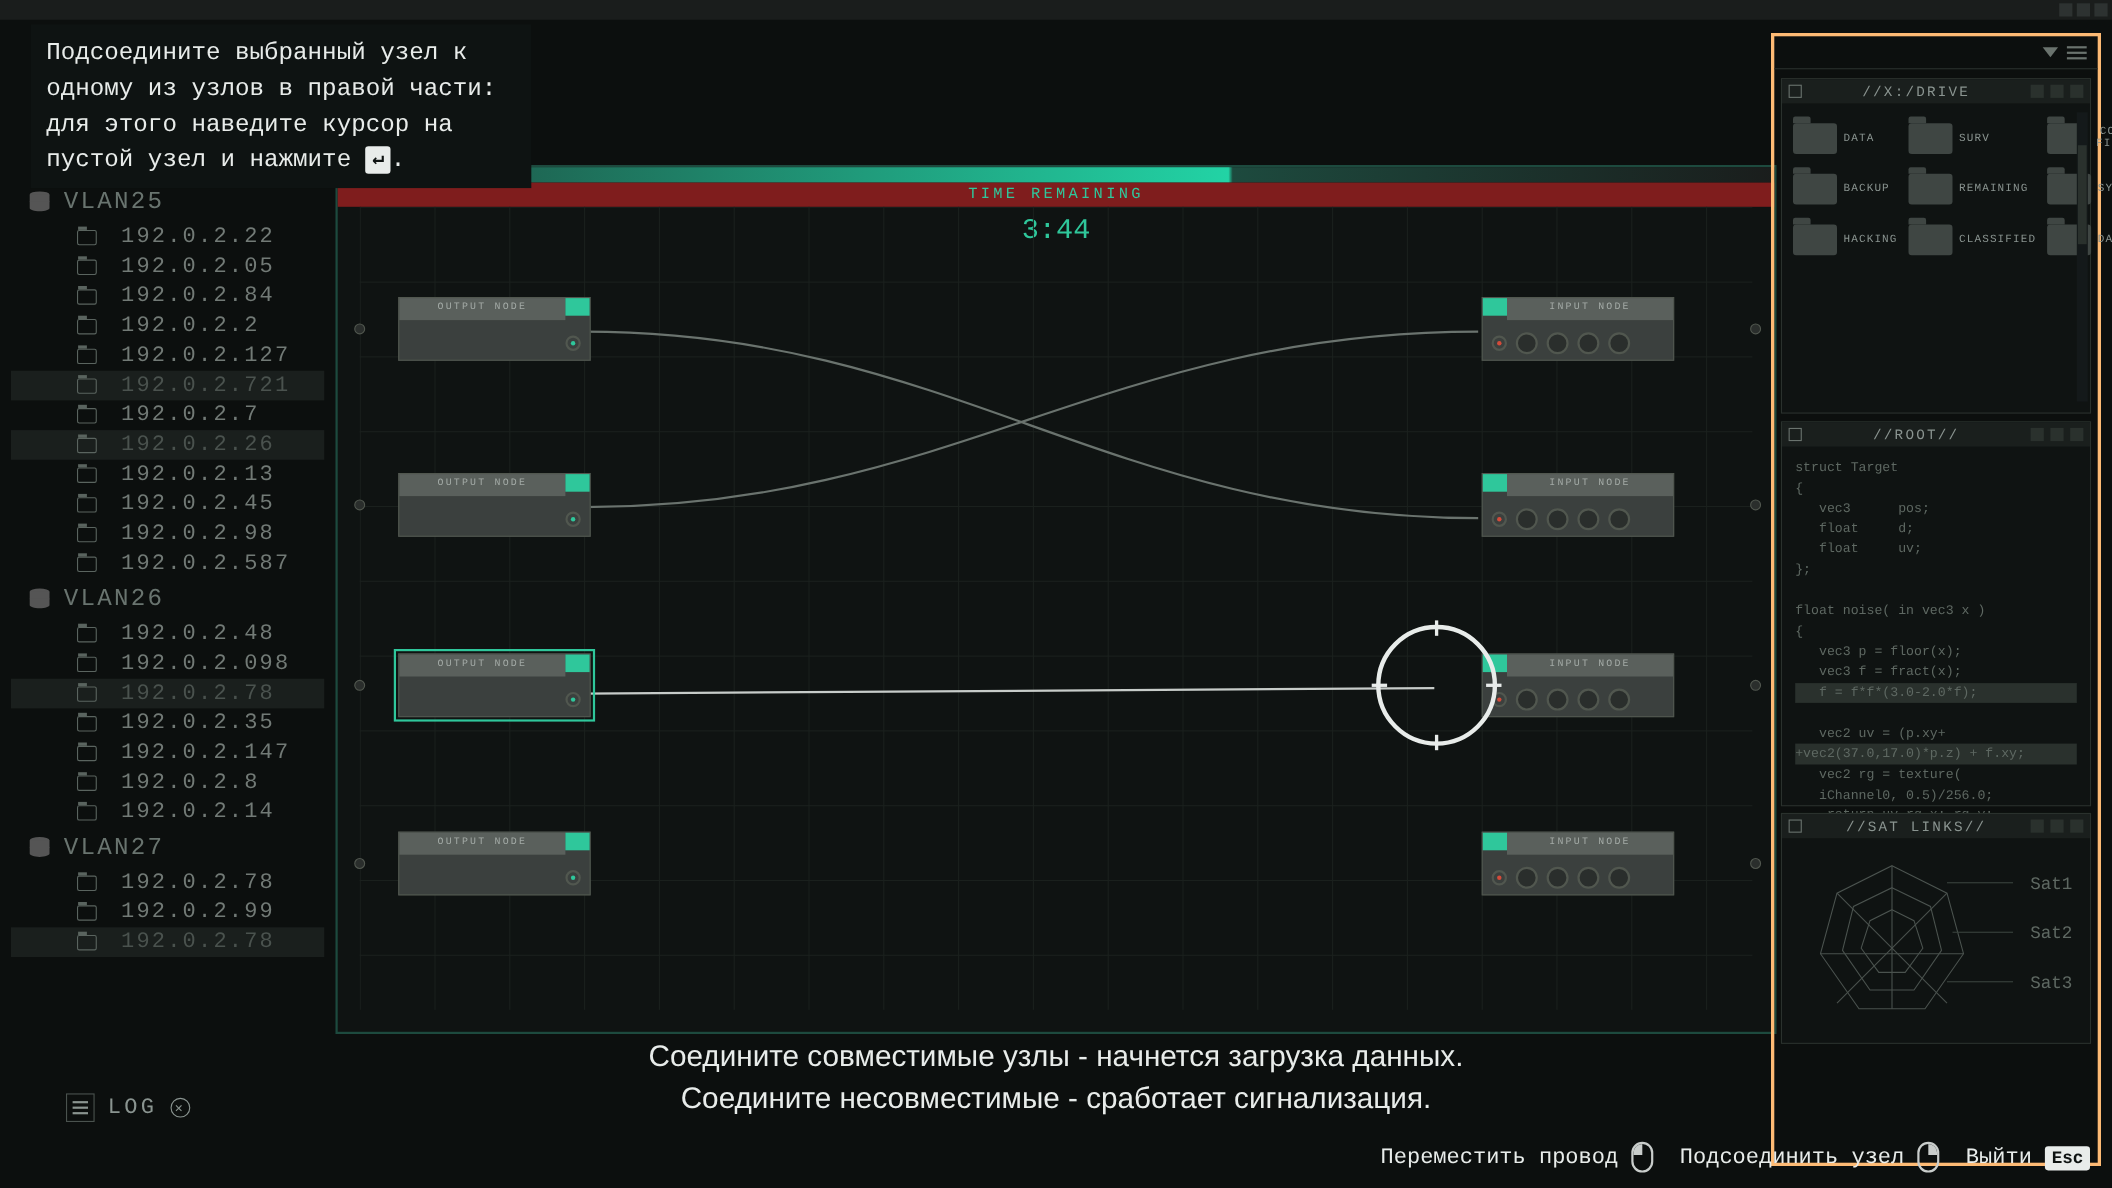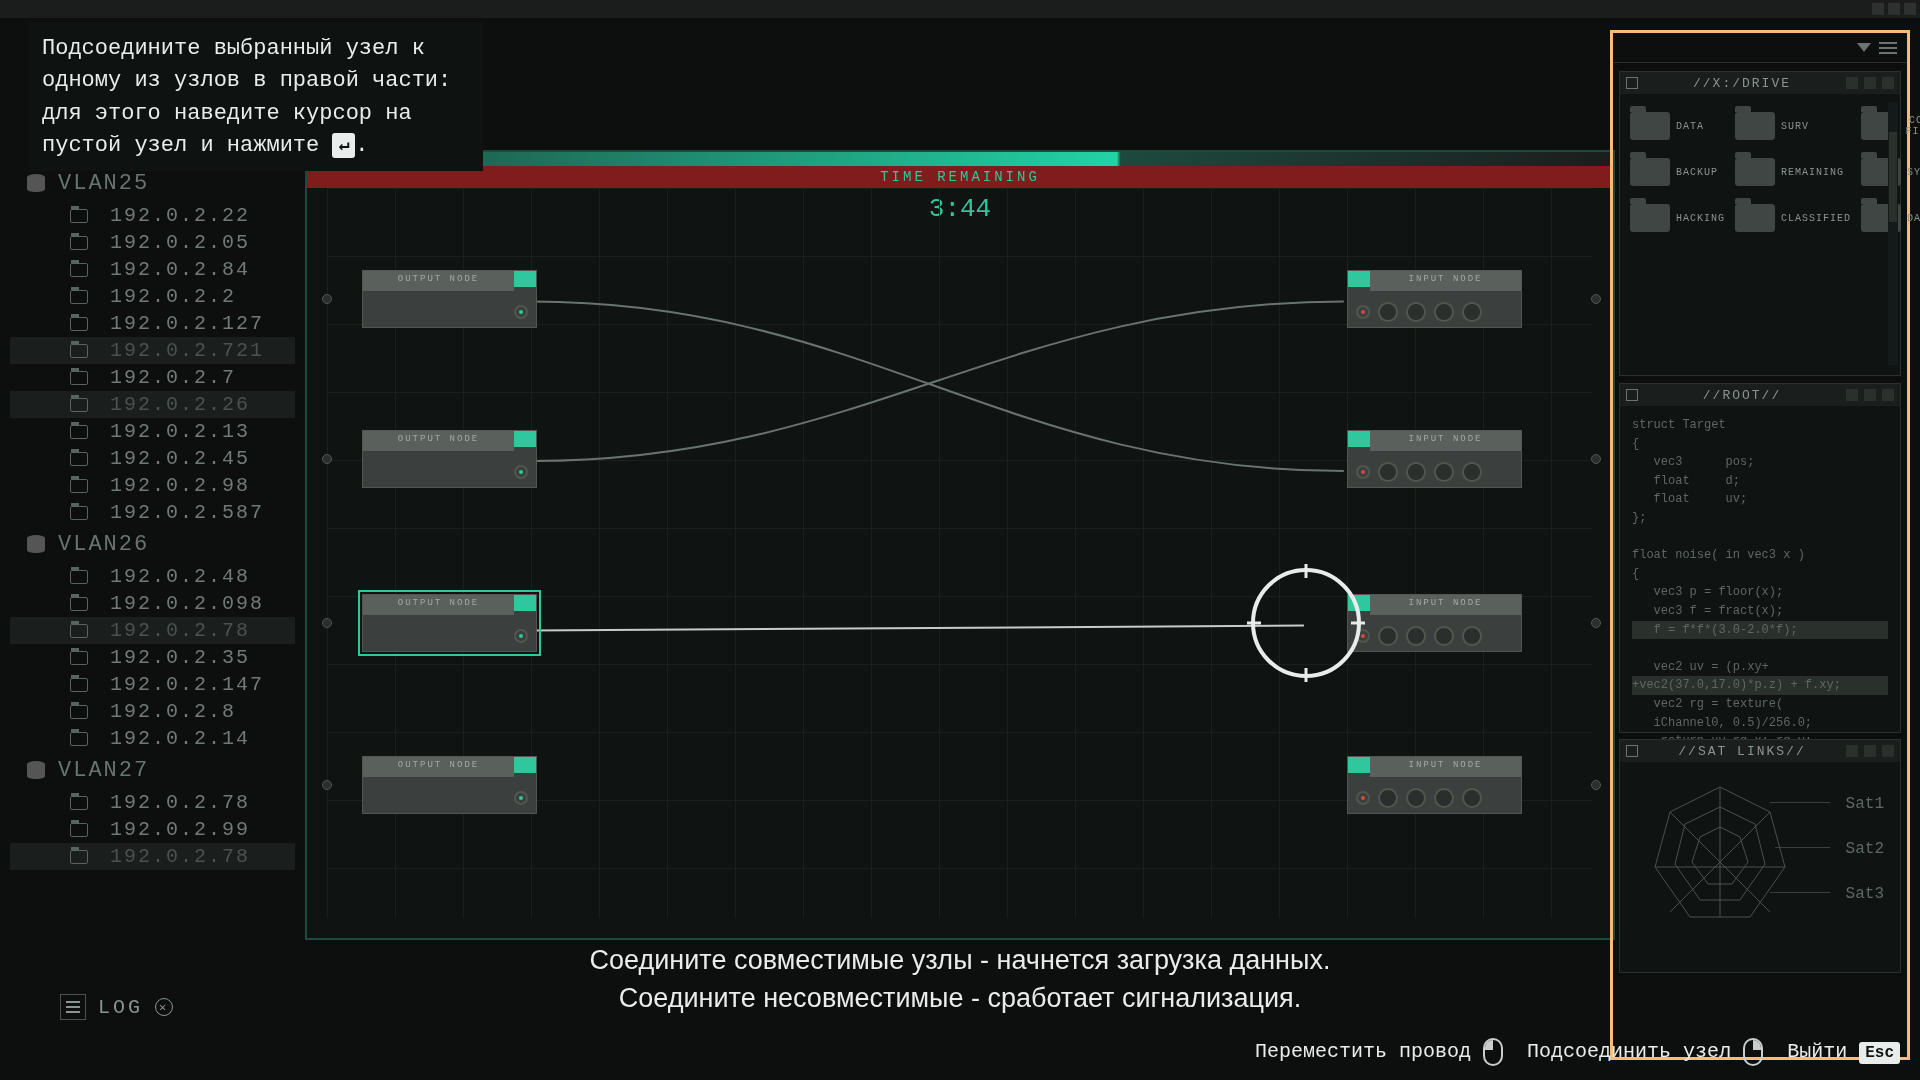--- a/index.html
+++ b/index.html
@@ -420,21 +420,21 @@
    vec2 uv = (p.xy+
 <span class="hl">+vec2(37.0,17.0)*p.z) + f.xy;</span>
    vec2 rg = texture(
    iChannel0, 0.5)/256.0;
     return uv rg.x; rg.y;
    }
 
 float SonarRead(vec3 org)</div>
     </div>
 
-    <div class="rpanel" style="top:706px;height:234px">
+    <div class="rpanel" style="top:706px;height:210px">
       <div class="rhead">
           <div class="sq"></div>
           <div class="rtitle">//SAT LINKS//</div>
           <div class="rbtn"></div>
           <div class="rbtn"></div>
           <div class="rbtn"></div>
         </div>
       <div class="satbody">
         <svg width="160" height="160" style="position:absolute;left:20px;top:10px">
           <g stroke="#4a524e" stroke-width="1" fill="none">

